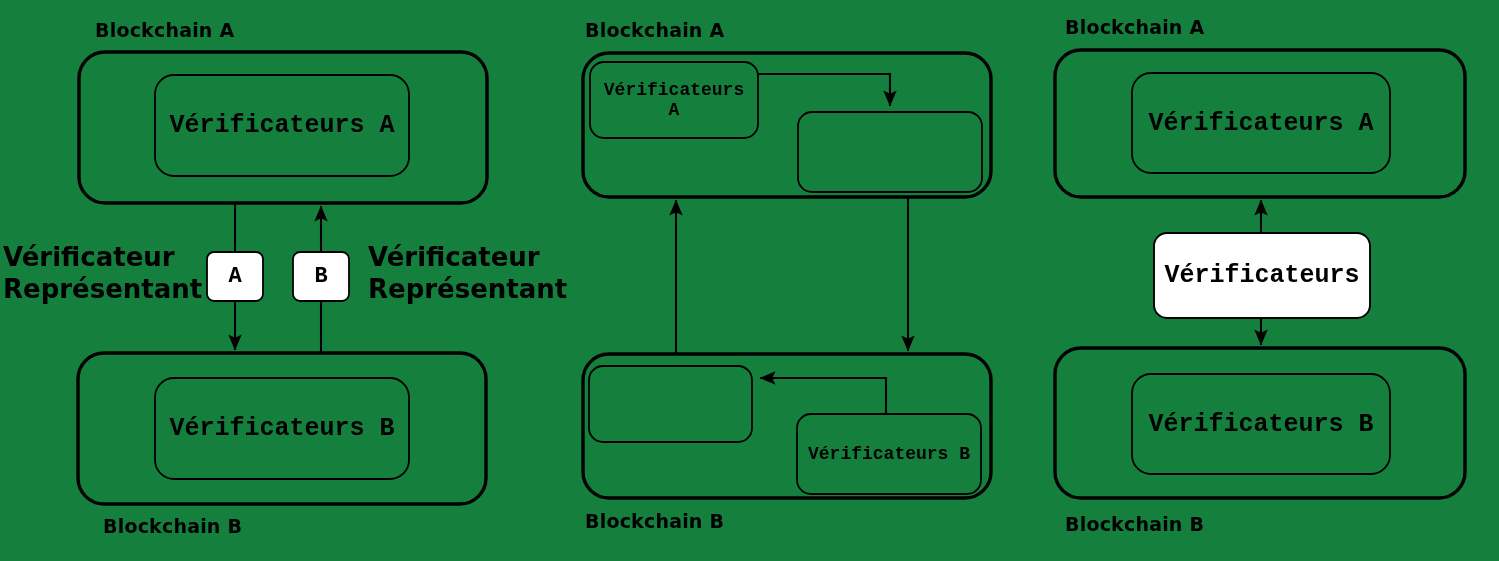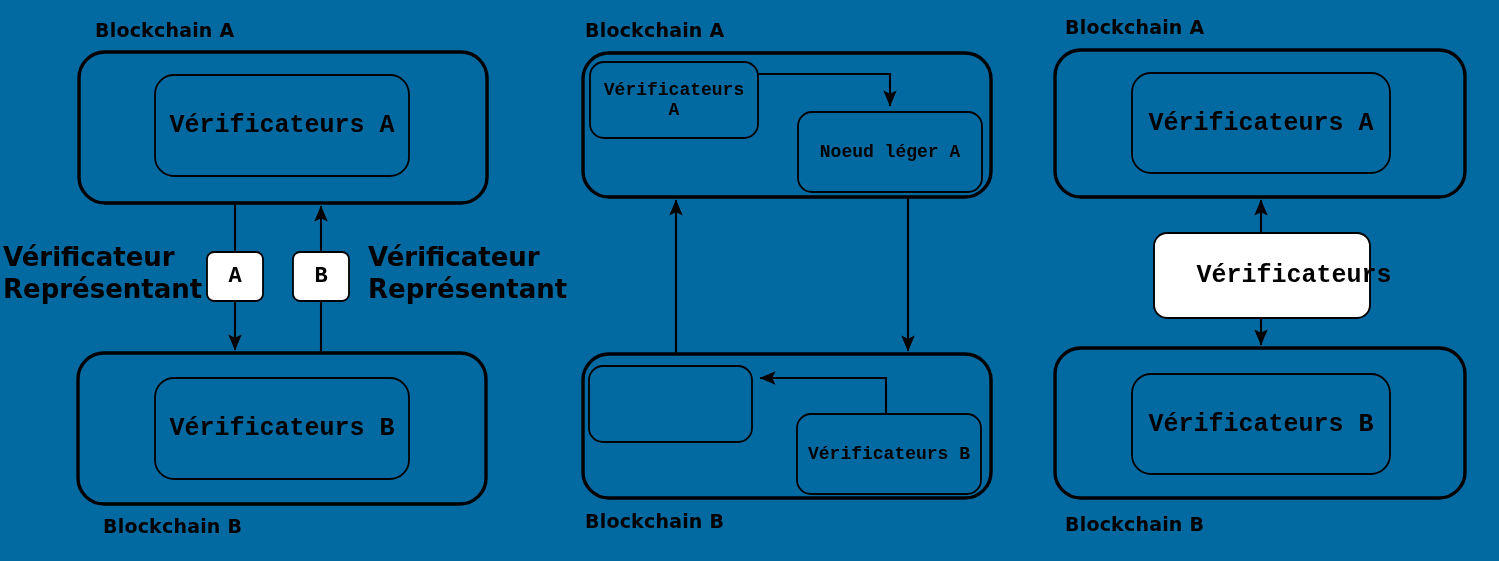--- a/index.html
+++ b/index.html
@@ -8,21 +8,21 @@
     background: #ffffff;
   }
   body {
     font-family: "DejaVu Sans", "Liberation Sans", sans-serif;
     color: #000000;
   }
   #canvas {
     position: relative;
     width: 1499px;
     height: 561px;
-    background: #0369a1;
+    background: #15803d;
     overflow: hidden;
   }
   #svg-layer {
     position: absolute;
     left: 0;
     top: 0;
     width: 1499px;
     height: 561px;
   }
   .lbl {
@@ -146,32 +146,31 @@
 Représentant</div>
 
   <div class="centered-box-label box-text-lg" style="left:155px; top:378px; width:254px; height:101px;">Vérificateurs B</div>
 
   <div class="lbl chain-cap" style="left:103px; top:516px;">Blockchain B</div>
 
   <div class="lbl chain-cap" style="left:585px; top:20px;">Blockchain A</div>
 
   <div class="centered-box-label box-text-md" style="left:596px; top:62px; width:156px; height:76px; justify-content:flex-start;">Vérificateurs A</div>
 
-  <div class="centered-box-label box-text-md" style="left:798px; top:112px; width:184px; height:80px;">Noeud léger A</div>
 
 
   <div class="centered-box-label box-text-md" style="left:797px; top:414px; width:184px; height:80px;">Vérificateurs  B</div>
 
   <div class="lbl chain-cap" style="left:585px; top:511px;">Blockchain B</div>
 
   <div class="lbl chain-cap" style="left:1065px; top:17px;">Blockchain A</div>
 
   <div class="centered-box-label box-text-lg" style="left:1132px; top:73px; width:258px; height:100px;">Vérificateurs A</div>
 
-  <div class="centered-box-label" style="left:1154px; top:233px; width:216px; height:85px; flex-direction:column;padding-left:32px;">
+  <div class="centered-box-label" style="left:1154px; top:233px; width:216px; height:85px; flex-direction:column;">
     <span class="box-text-lg" style="display:block;">Vérificateurs</span>
   </div>
 
   <div class="centered-box-label box-text-lg" style="left:1132px; top:374px; width:258px; height:100px;">Vérificateurs B</div>
 
   <div class="lbl chain-cap" style="left:1065px; top:514px;">Blockchain B</div>
 
 </div>
 
 </body></html>

